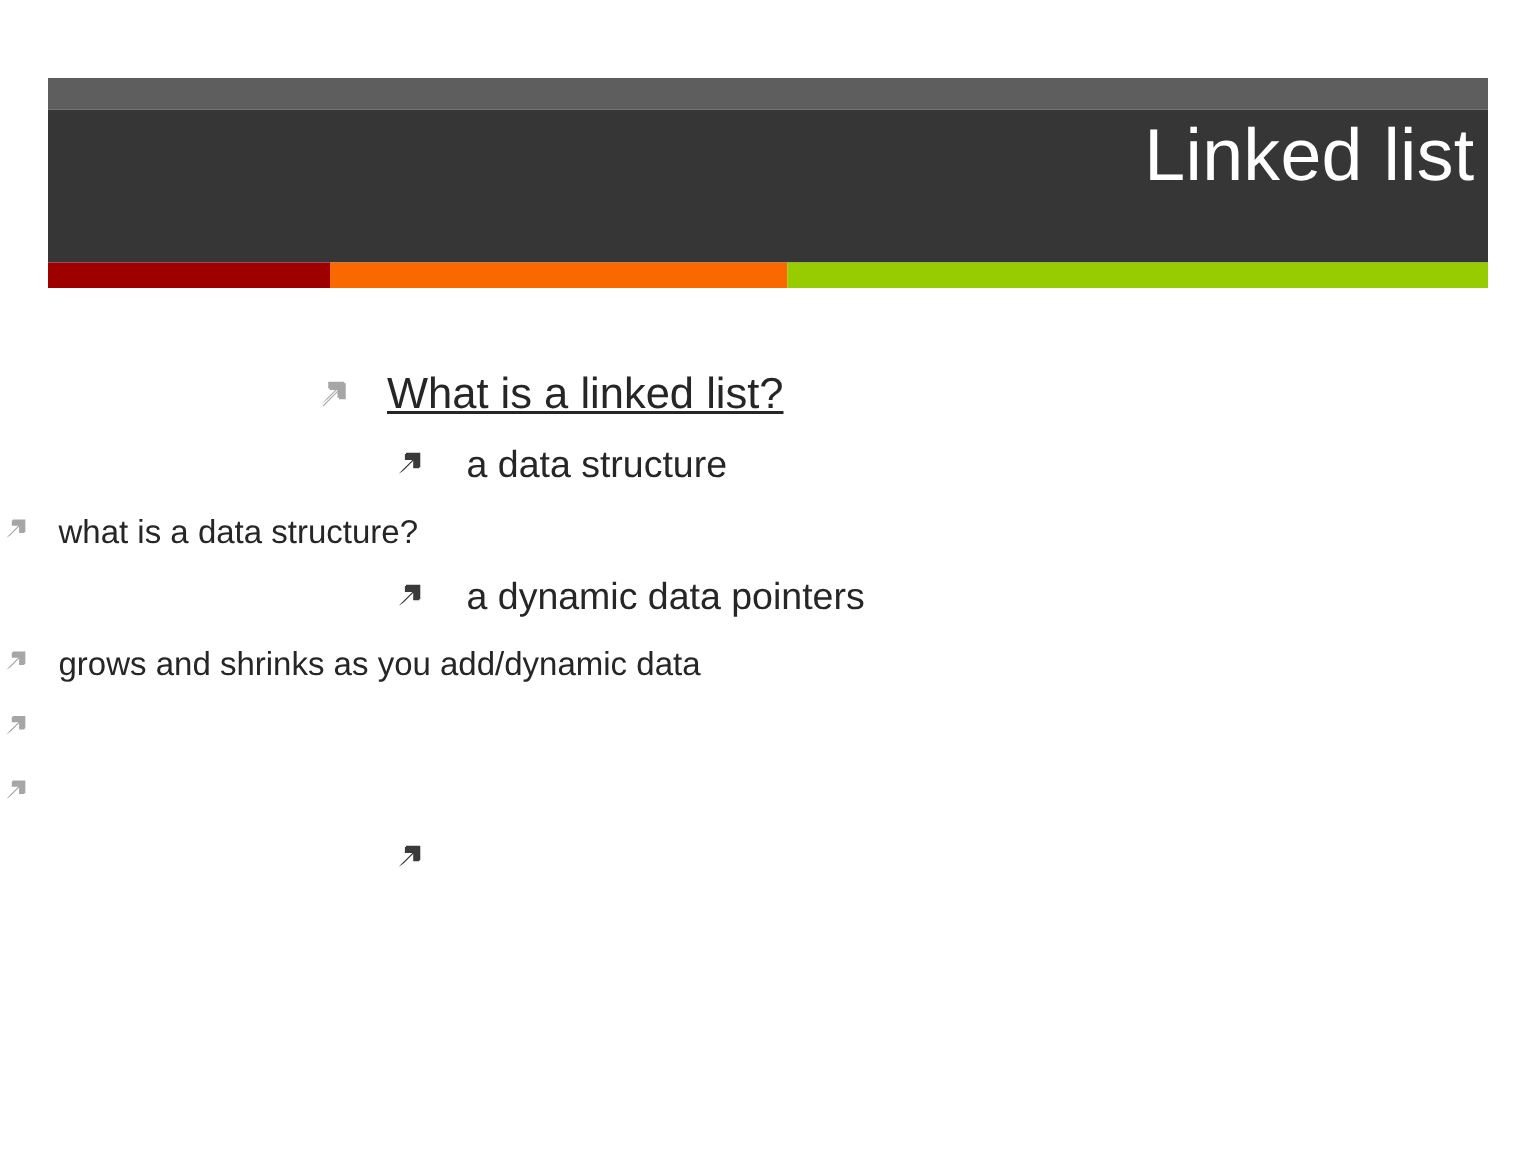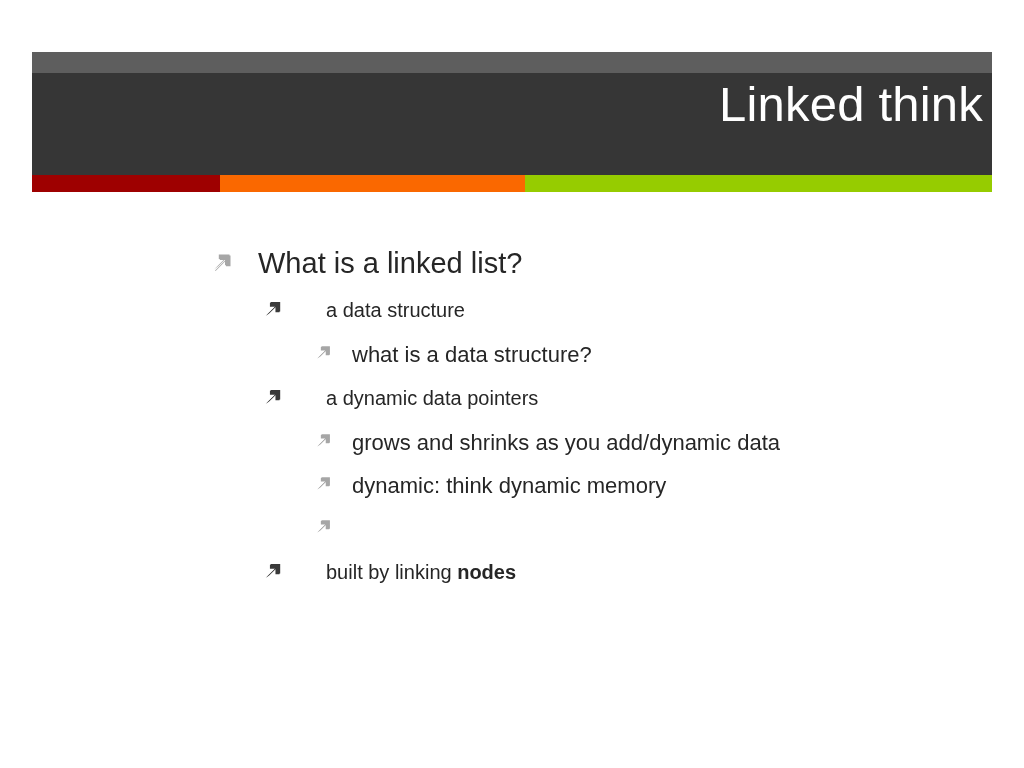--- a/index.html
+++ b/index.html
@@ -93,41 +93,41 @@
   .bullet-icon svg { display: block; }
   .bullet-text {
     color: #262626;
     font-weight: 400;
   }
   .bullet-text b { font-weight: 700; }
 
   
   .lvl1 { padding-left: 208px; height: 50px; }
   .lvl1 .bullet-icon { width: 28px; margin-top: 11px; }
-  .lvl1 .bullet-text { font-size: 29px; line-height: 50px; margin-left: 22px; }
+  .lvl1 .bullet-text { font-size: 29px; line-height: 50px; margin-left: 22px; text-decoration: underline; }
 
   
   .lvl2 { padding-left: 261px; height: 45px; }
   .lvl2 .bullet-icon { width: 25px; margin-top: 9px; }
-  .lvl2 .bullet-text { font-size: 20px; line-height: 45px; margin-left: 40px; }
-
-  
-  .lvl3 { padding-left: 313px; height: 43px; }
+  .lvl2 .bullet-text { font-size: 25px; line-height: 45px; margin-left: 25px; }
+
+  
+  .lvl3 { height: 43px; }
   .lvl3 .bullet-icon { width: 22px; margin-top: 9px; }
   .lvl3 .bullet-text { font-size: 22px; line-height: 43px; margin-left: 17px; }
 </style>
 </head>
 <body>
 
 <div class="slide">
 
   <div class="header">
     <div class="header-strip-light"></div>
     <div class="header-strip-dark"></div>
-    <div class="header-title">Linked think</div>
+    <div class="header-title">Linked list</div>
 
     <div class="accent-bar">
       <div class="accent-seg accent-red"></div>
       <div class="accent-seg accent-orange"></div>
       <div class="accent-seg accent-green"></div>
     </div>
   </div>
 
   <div class="content">
 
@@ -181,36 +181,34 @@
       <span class="bullet-text">grows and shrinks as you add/dynamic data</span>
     </div>
 
     <div class="bullet lvl3">
       <span class="bullet-icon">
         <svg width="22" height="22" viewBox="0 0 28 28">
           <path d="M6 20.5 L16.5 10 L10.8 10 L10.8 5.5 L21.5 5.5 L21.5 16.2 L17 16.2 L17 10.5 L9.5 18 Z" fill="#a6a6a6"></path>
           <path d="M5.2 21.3 L15.7 10.8 L10 10.8 L10 6.3 L20.7 6.3 L20.7 17 L16.2 17 L16.2 11.3 L8.7 18.8 Z" fill="#a6a6a6"></path>
         </svg>
       </span>
-      <span class="bullet-text">dynamic: think dynamic memory</span>
     </div>
 
     <div class="bullet lvl3">
       <span class="bullet-icon">
         <svg width="22" height="22" viewBox="0 0 28 28">
           <path d="M6 20.5 L16.5 10 L10.8 10 L10.8 5.5 L21.5 5.5 L21.5 16.2 L17 16.2 L17 10.5 L9.5 18 Z" fill="#a6a6a6"></path>
           <path d="M5.2 21.3 L15.7 10.8 L10 10.8 L10 6.3 L20.7 6.3 L20.7 17 L16.2 17 L16.2 11.3 L8.7 18.8 Z" fill="#a6a6a6"></path>
         </svg>
       </span>
     </div>
 
     <div class="bullet lvl2">
       <span class="bullet-icon">
         <svg width="25" height="25" viewBox="0 0 28 28">
           <path d="M6 20.5 L16.5 10 L10.8 10 L10.8 5.5 L21.5 5.5 L21.5 16.2 L17 16.2 L17 10.5 L9.5 18 Z" fill="#3a3a3a"></path>
           <path d="M5.2 21.3 L15.7 10.8 L10 10.8 L10 6.3 L20.7 6.3 L20.7 17 L16.2 17 L16.2 11.3 L8.7 18.8 Z" fill="#3a3a3a"></path>
         </svg>
       </span>
-      <span class="bullet-text"><span>built by linking </span><b>nodes</b></span>
     </div>
 
   </div>
 </div>
 
 </body></html>

